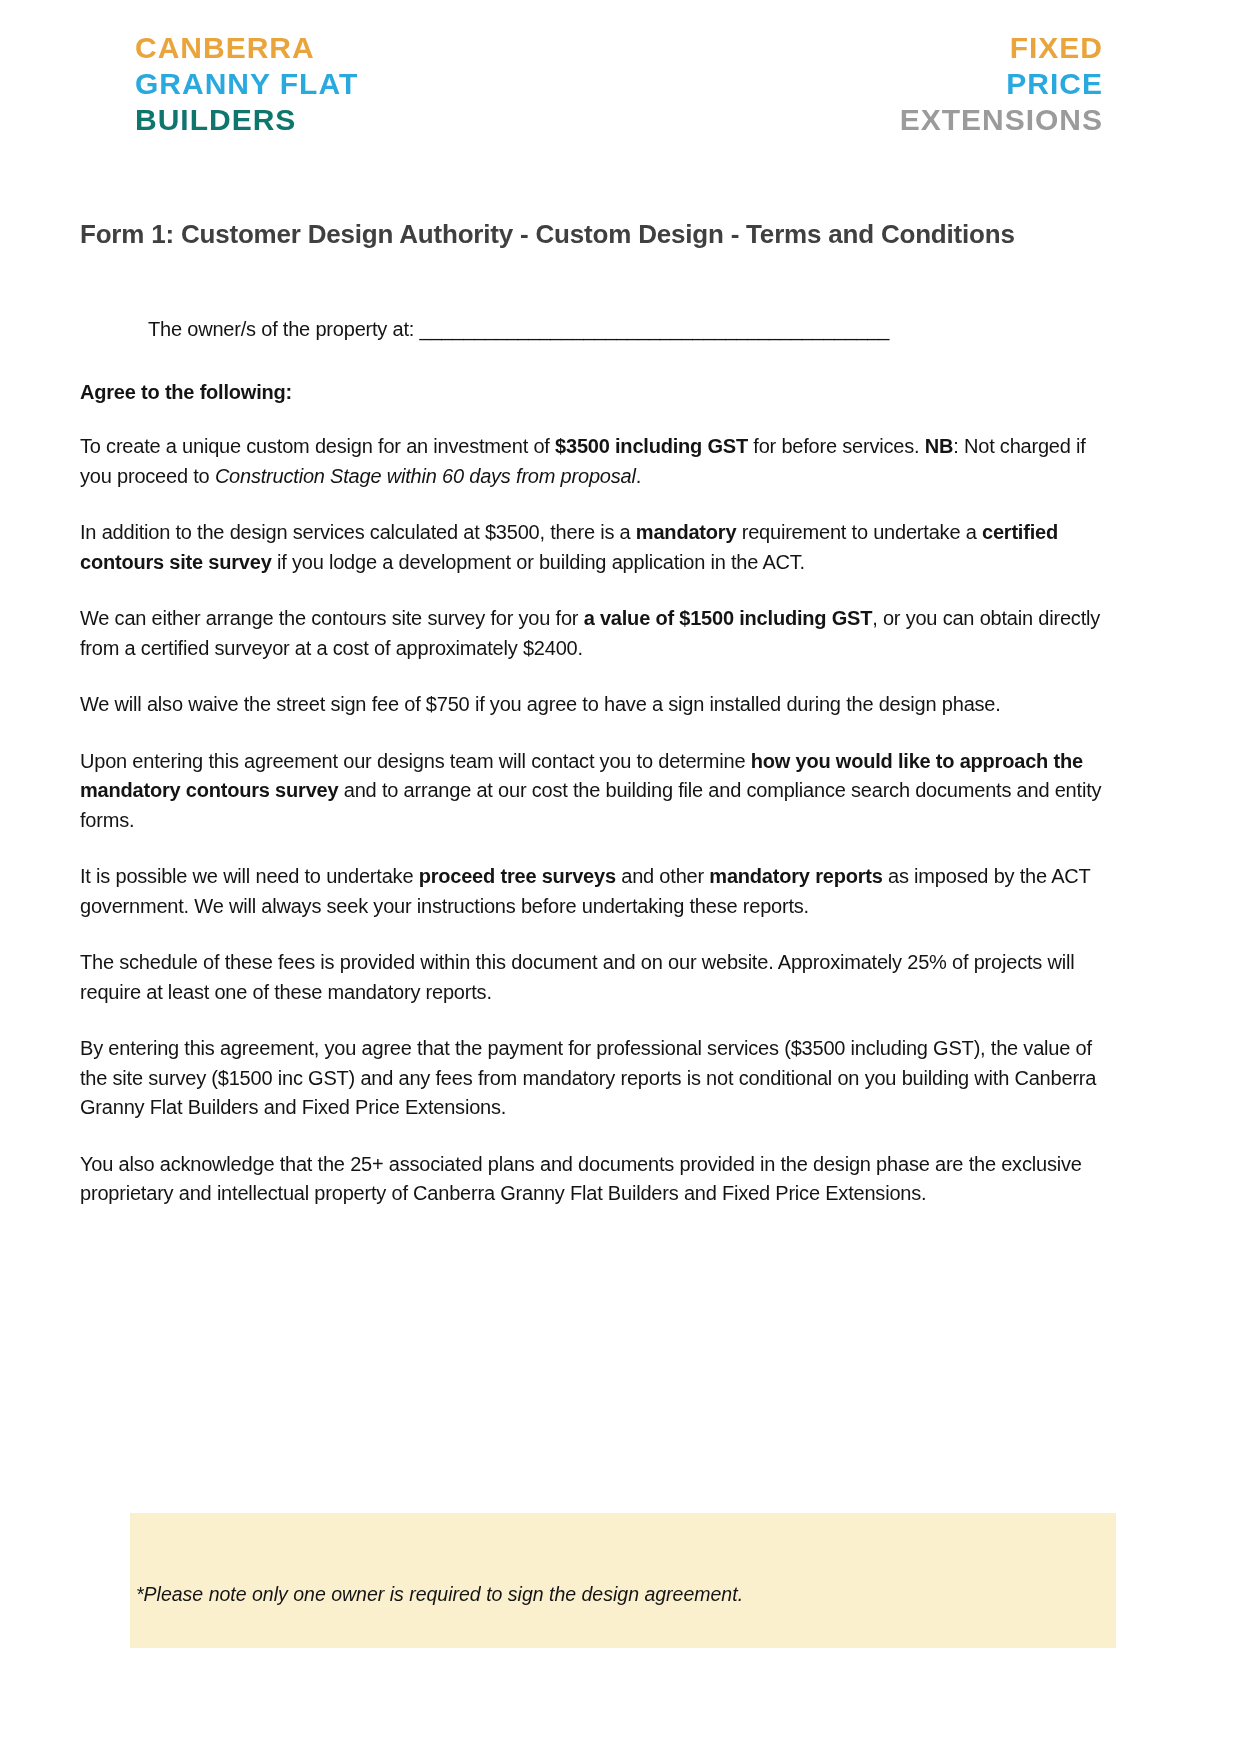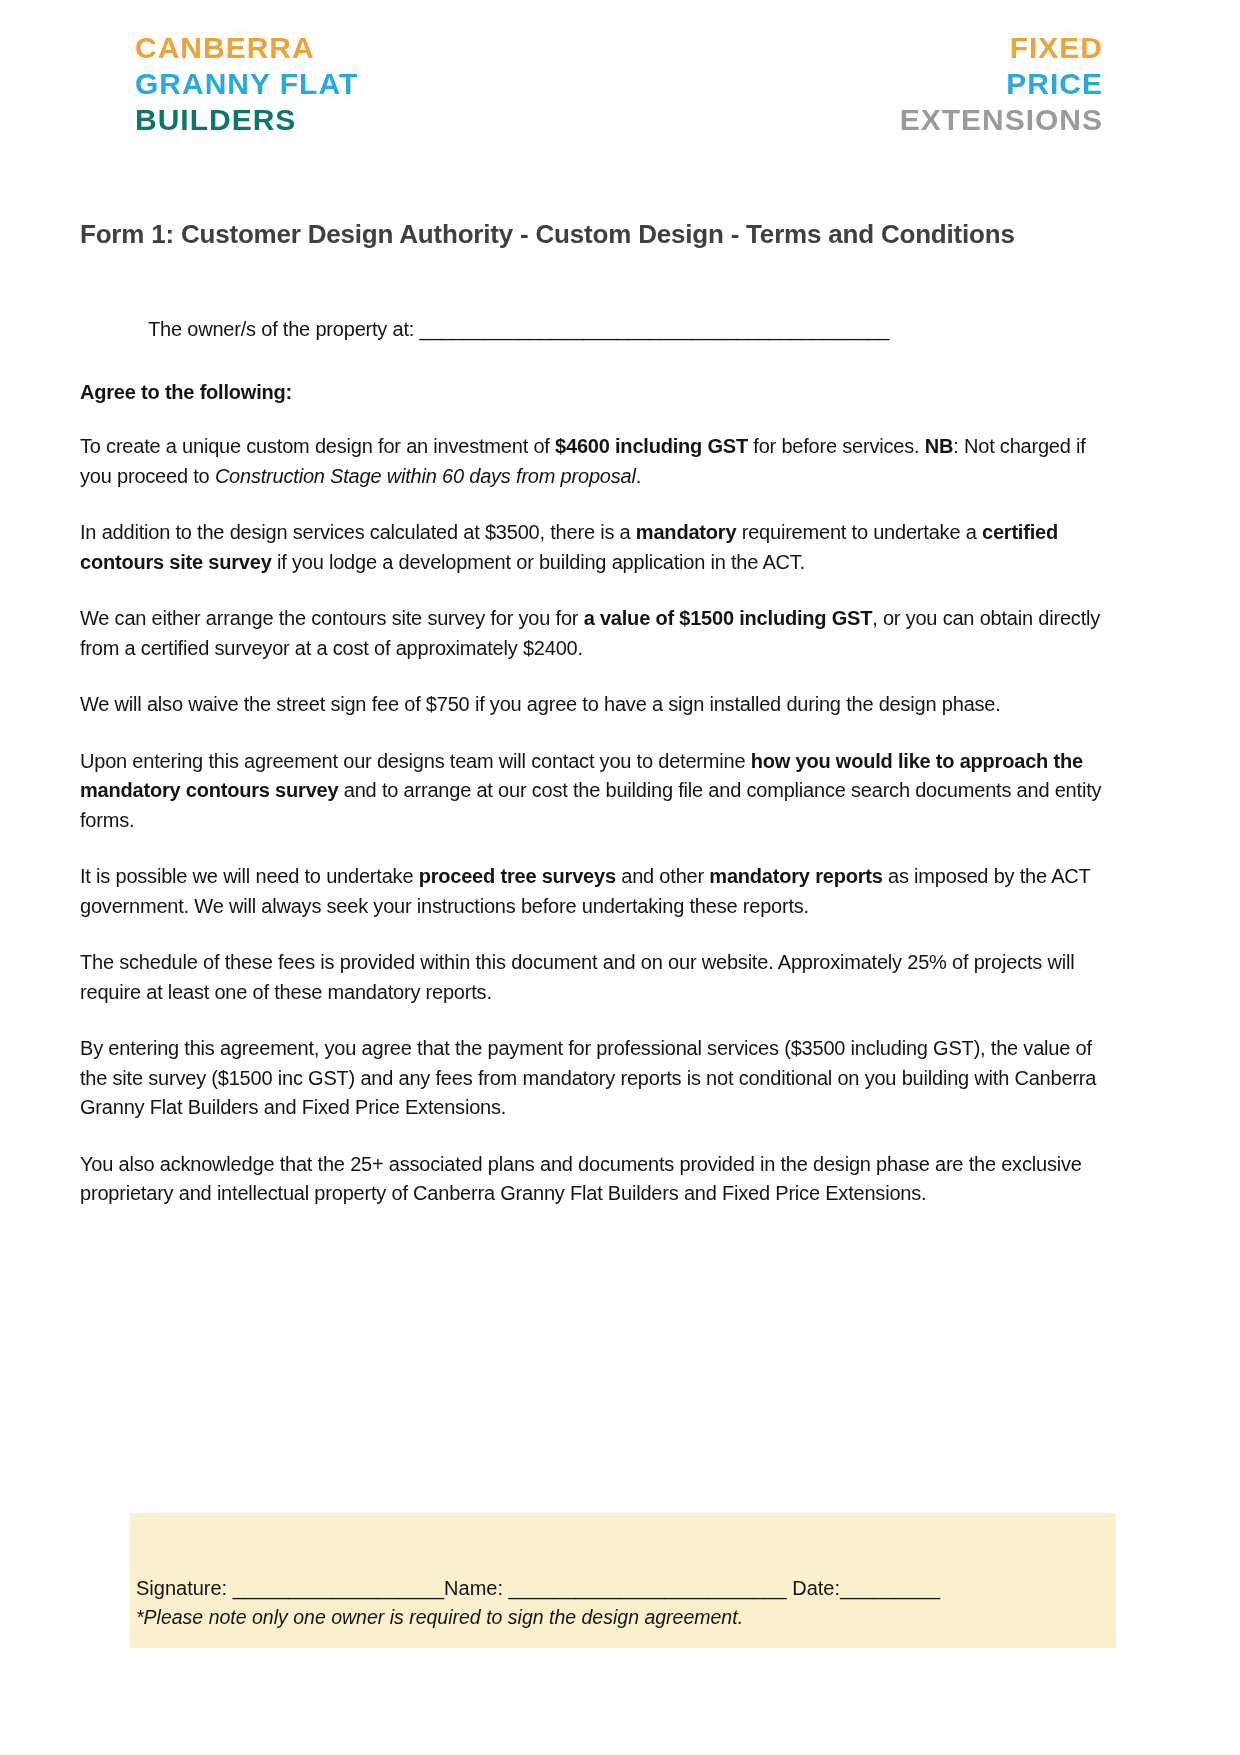--- a/index.html
+++ b/index.html
@@ -87,28 +87,27 @@
 <h1 class="page-title" style="color: #404040;">Form 1: Customer Design Authority - Custom Design - Terms and Conditions</h1>
 
 <div class="content">
   <div class="fields">
     <div class="field-line f2"><span>The owner/s of the property at: ___________________________________________</span></div>
   </div>
 
   <div class="agree-heading">Agree to the following:</div>
 
   <div class="paras">
-      <p class="para"><span>To create a unique custom design for an investment of </span><span class="b">$4600 including GST</span><span> for before services.  </span><span class="b">NB</span><span>: Not charged if you proceed to </span><span class="i">Construction Stage within 60 days from proposal</span><span>.</span></p>
+      <p class="para"><span>To create a unique custom design for an investment of </span><span class="b">$3500 including GST</span><span> for before services.  </span><span class="b">NB</span><span>: Not charged if you proceed to </span><span class="i">Construction Stage within 60 days from proposal</span><span>.</span></p>
       <p class="para"><span>In addition to the design services calculated at $3500, there is a </span><span class="b">mandatory</span><span> requirement to undertake a </span><span class="b">certified contours site survey</span><span> if you lodge a development or building application in the ACT.</span></p>
       <p class="para"><span>We can either arrange the contours site survey for you for </span><span class="b">a value of $1500 including GST</span><span>, or you can obtain directly from a certified surveyor at a cost of approximately $2400.</span></p>
       <p class="para"><span>We will also waive the street sign fee of $750 if you agree to have a sign installed during the design phase.</span></p>
       <p class="para"><span>Upon entering this agreement our designs team will contact you to determine </span><span class="b">how you would like to approach the mandatory contours survey</span><span> and to arrange at our cost the building file and compliance search documents and entity forms.</span></p>
       <p class="para"><span>It is possible we will need to undertake </span><span class="b">proceed tree surveys</span><span> and other </span><span class="b">mandatory reports</span><span> as imposed by the ACT government. We will always seek your instructions before undertaking these reports.</span></p>
       <p class="para"><span>The schedule of these fees is provided within this document and on our website. Approximately 25% of projects will require at least one of these mandatory reports.</span></p>
       <p class="para"><span>By entering this agreement, you agree that the payment for professional services ($3500 including GST), the value of the site survey ($1500 inc GST) and any fees from mandatory reports is not conditional on you building with Canberra Granny Flat Builders and Fixed Price Extensions.</span></p>
       <p class="para"><span>You also acknowledge that the 25+ associated plans and documents provided in the design phase are the exclusive proprietary and intellectual property of Canberra Granny Flat Builders and Fixed Price Extensions.</span></p>
     </div>
 </div>
 
 <div class="signature-box" style="background: rgb(251, 240, 206);">
-  <div class="sig-line"><span>Signature: ___________________</span><span>Name: _________________________ </span><span>Date:_________</span></div>
   <div class="sig-note"><span class="i">*Please note only one owner is required to sign the design agreement.</span></div>
 </div>
 
 </body></html>

